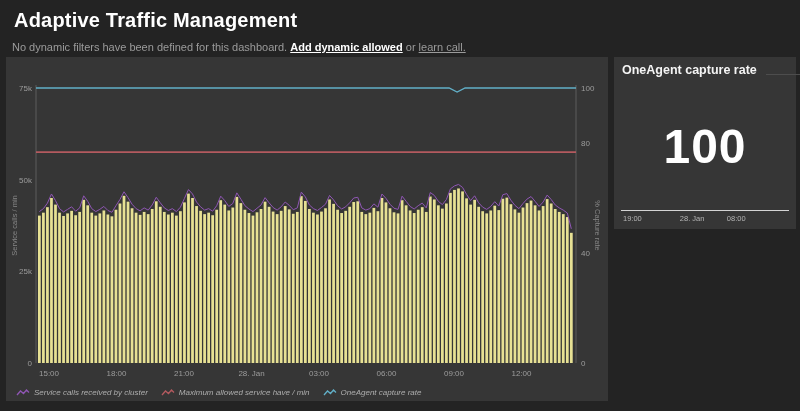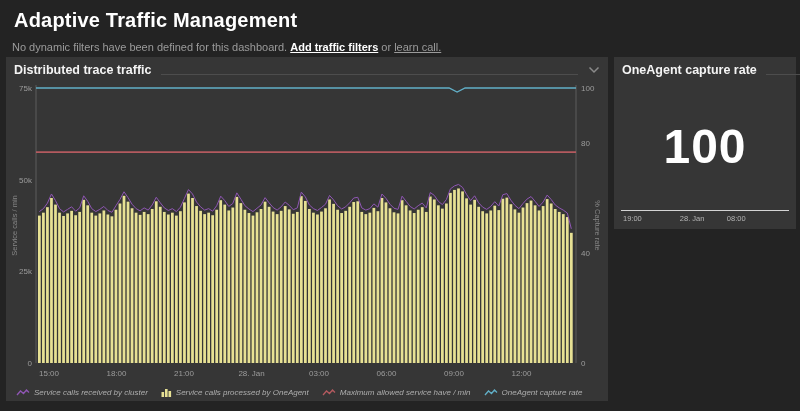--- a/index.html
+++ b/index.html
@@ -55,35 +55,26 @@
 </style>
 </head>
 <body>
 
 <div class="page-header">
   <div class="page-title">Adaptive Traffic Management</div>
 </div>
 
 <div class="filter-bar">
   <span>No dynamic filters have been defined for this dashboard.</span>
-  <span class="add-link">Add traffic filters</span>
+  <span class="add-link">Add dynamic allowed</span>
   <span>or</span>
   <span class="learn-link">learn call.</span>
 </div>
 
 <div class="tile" id="tile-trace">
-  <div class="tile-header">
-    <span class="tile-title">Distributed trace traffic</span>
-    <span class="header-rule"></span>
-    <span class="chevron-btn">
-      <svg width="12" height="8" viewBox="0 0 12 8">
-        <polyline points="1.5,1.5 6,6 10.5,1.5" fill="none" stroke="#8a8a8a" stroke-width="1.5"></polyline>
-      </svg>
-    </span>
-  </div>
 
   <svg id="trace-svg" width="602" height="344">
       <line x1="30" y1="28" x2="30" y2="306" stroke="#5c5c5c" stroke-width="1"></line>
       <line x1="570" y1="28" x2="570" y2="306" stroke="#5c5c5c" stroke-width="1"></line>
       <text x="26" y="34" fill="#9c9c9c" font-size="8" text-anchor="end">75k</text>
       <text x="26" y="125.66666666666669" fill="#9c9c9c" font-size="8" text-anchor="end">50k</text>
       <text x="26" y="217.33333333333334" fill="#9c9c9c" font-size="8" text-anchor="end">25k</text>
       <text x="26" y="309" fill="#9c9c9c" font-size="8" text-anchor="end">0</text>
       <text x="575" y="34" fill="#9c9c9c" font-size="8" text-anchor="start">100</text>
       <text x="575" y="89" fill="#9c9c9c" font-size="8" text-anchor="start">80</text>
@@ -238,30 +229,20 @@
     </svg>
 
   <div class="chart-legend">
     <span class="legend-item">
       <svg class="licon" width="14" height="9" viewBox="0 0 14 9">
         <polyline class="legend-line" points="1,7 4.5,3 7.5,5.5 10.5,2 13,4.5" fill="none" stroke="#8f56b4" stroke-width="1.3"></polyline>
       </svg>
       <span>Service calls received by cluster</span>
     </span>
     <span class="legend-item">
-      <svg class="licon" width="11" height="9" viewBox="0 0 11 9">
-        <g class="legend-bars">
-          <rect x="0.5" y="4" width="2.6" height="5" fill="#e7e194"></rect>
-          <rect x="4" y="1" width="2.6" height="8" fill="#e7e194"></rect>
-          <rect x="7.5" y="3" width="2.6" height="6" fill="#e7e194"></rect>
-        </g>
-      </svg>
-      <span>Service calls processed by OneAgent</span>
-    </span>
-    <span class="legend-item">
       <svg class="licon" width="14" height="9" viewBox="0 0 14 9">
         <polyline class="legend-line" points="1,7 4.5,3 7.5,5.5 10.5,2 13,4.5" fill="none" stroke="#b45a5f" stroke-width="1.3"></polyline>
       </svg>
       <span>Maximum allowed service have / min</span>
     </span>
     <span class="legend-item">
       <svg class="licon" width="14" height="9" viewBox="0 0 14 9">
         <polyline class="legend-line" points="1,7 4.5,3 7.5,5.5 10.5,2 13,4.5" fill="none" stroke="#62b0c8" stroke-width="1.3"></polyline>
       </svg>
       <span>OneAgent capture rate</span>

